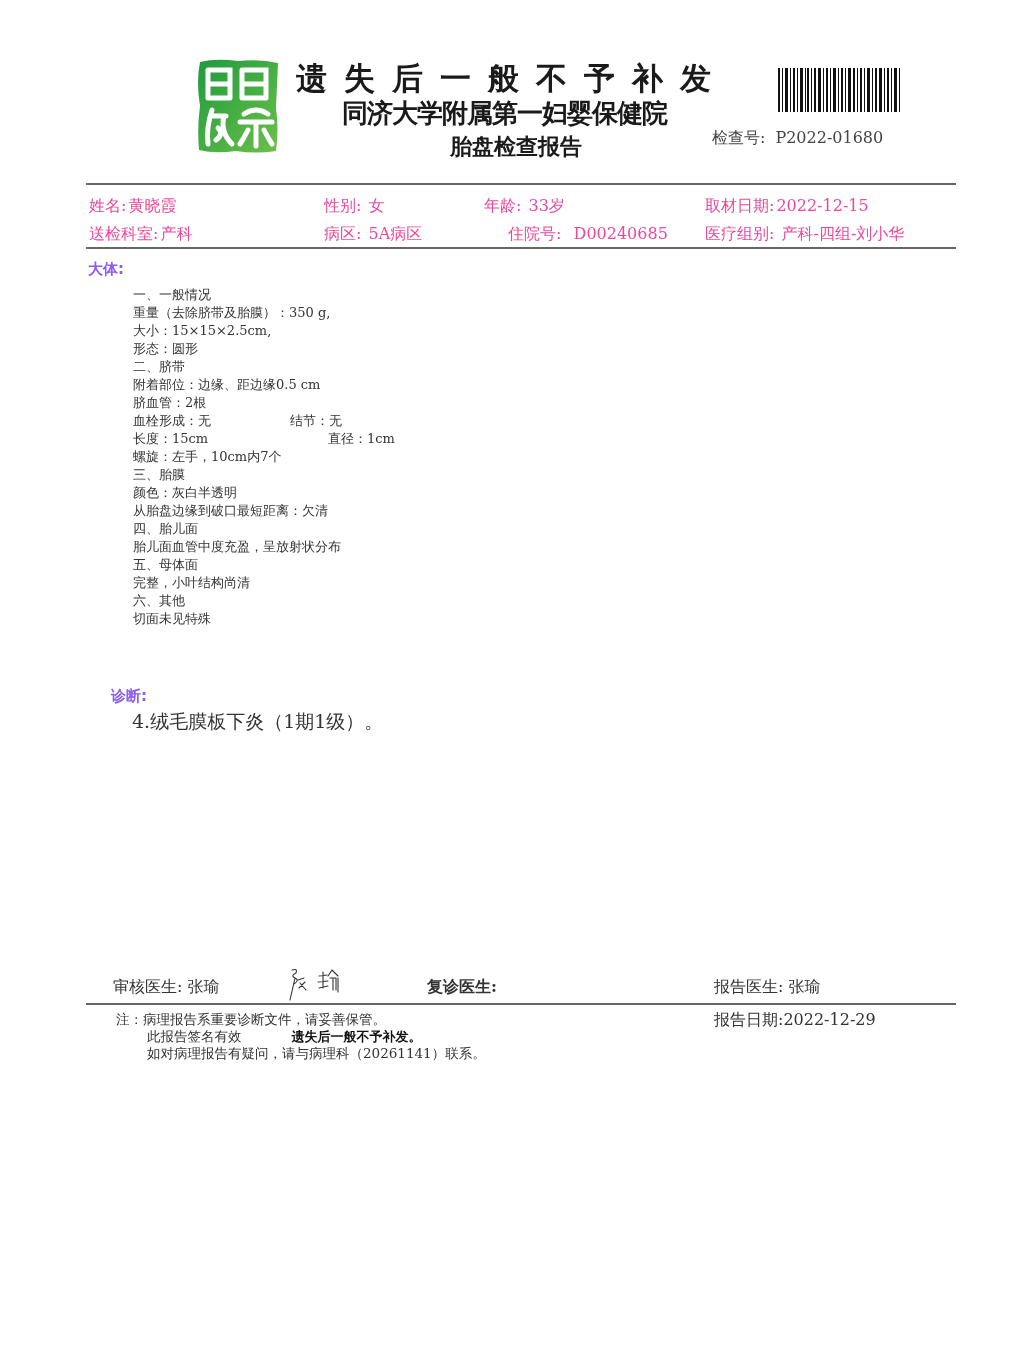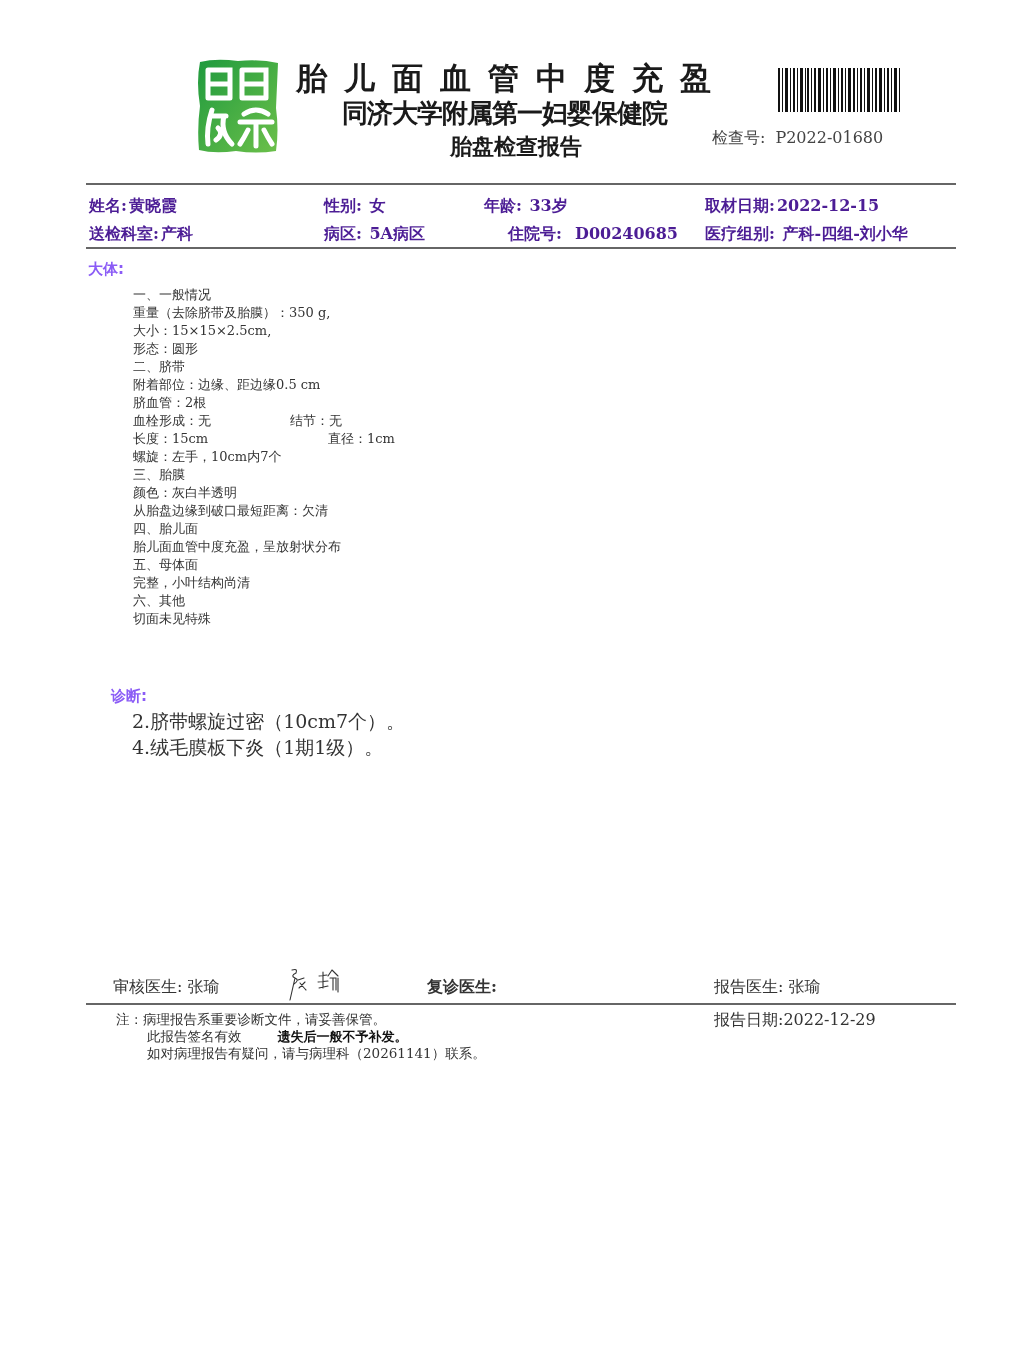--- a/index.html
+++ b/index.html
@@ -10,21 +10,21 @@
   .title1 { left:296px; top:58px; font-size:31px; font-weight:bold; letter-spacing:17px; color:#1a1a1a;
             font-family:"DejaVu Sans","Liberation Sans",sans-serif; }
   .title2 { left:342px; top:96px; font-size:26px; font-weight:bold; color:#1a1a1a;
             font-family:"DejaVu Sans","Liberation Sans",sans-serif; letter-spacing:-1px; }
   .title3 { left:450px; top:132px; font-size:22px; font-weight:bold; color:#1a1a1a;
             font-family:"DejaVu Sans","Liberation Sans",sans-serif; }
   .barcode { left:776px; top:68px; width:126px; height:44px; }
   .exam-no { left:712px; top:128px; font-size:16px; color:#444; }
   .exam-no .val { margin-left:10px; }
   .rule { position:absolute; left:86px; width:870px; height:2px; background:#666; }
-  .info { font-size:16px; color:#4c1d95;font-weight:bold; }
+  .info { font-size:16px; color:#ec4899; }
   .info .v { margin-left:2px; }
   .section-label { font-size:15px; font-weight:bold; color:#8b5cf6;
                    font-family:"DejaVu Sans","Liberation Sans",sans-serif; }
   .gross { left:133px; top:286px; font-size:13px; line-height:18px; color:#333; }
   .gross div { white-space:nowrap; height:18px; }
   .gross .sp { display:inline-block; }
   .diag { left:132px; top:709px; font-size:19px; line-height:25.5px; color:#333; }
   .diag div { height:25.5px; }
   .sig { font-size:16px; color:#333; }
   .notes { font-size:13.5px; line-height:17px; color:#333; }
@@ -43,21 +43,21 @@
     </defs>
     <path d="M4 4 Q20 0 42 3 Q64 1 82 5 L80 50 Q83 72 80 93 Q60 96 40 93 Q18 96 3 92 Q1 70 4 48 Q0 24 4 4Z" fill="url(#g)"></path>
     <g fill="none" stroke="#ffffff" stroke-width="5" stroke-linecap="round">
       <path d="M12 12 V40 M12 12 H34 V40 M12 26 H34 M12 40 H34"></path>
       <path d="M46 12 V40 M46 12 H70 V40 M46 26 H70 M46 40 H70"></path>
       <path d="M16 52 Q10 70 12 86 M16 58 H30 M28 58 Q24 74 36 86 M22 70 Q28 76 20 82"></path>
       <path d="M48 56 Q60 48 72 56 M44 64 H76 M60 64 V88 M52 72 Q48 80 44 86 M68 72 Q72 80 76 86"></path>
     </g>
   </svg>
 </div>
-<div class="abs title1">胎儿面血管中度充盈</div>
+<div class="abs title1">遗失后一般不予补发</div>
 <div class="abs title2">同济大学附属第一妇婴保健院</div>
 <div class="abs title3">胎盘检查报告</div>
 
 <div class="abs barcode">
   <svg width="126" height="44" viewBox="0 0 126 44">
     <g fill="#111">
       <rect x="2" y="0" width="2" height="44"></rect>
         <rect x="6" y="0" width="1" height="44"></rect>
       <rect x="9" y="0" width="3" height="44"></rect>
         <rect x="14" y="0" width="1" height="44"></rect>
@@ -150,21 +150,20 @@
   <div>四、胎儿面</div>
   <div>胎儿面血管中度充盈，呈放射状分布</div>
   <div>五、母体面</div>
   <div>完整，小叶结构尚清</div>
   <div>六、其他</div>
   <div>切面未见特殊</div>
 </div>
 
 <div class="abs section-label" style="left:111px; top:687px;">诊断:</div>
 <div class="abs diag">
-  <div>2.脐带螺旋过密（10cm7个）。</div>
   <div>4.绒毛膜板下炎（1期1级）。</div>
 </div>
 
 <div class="abs sig" style="left:113px; top:977px;">
   <span>审核医生:</span> <span>张瑜</span>
 </div>
 <div class="abs" style="left:286px; top:966px; width:60px; height:36px;">
   <svg width="60" height="36" viewBox="0 0 60 36">
     <g fill="none" stroke="#333" stroke-width="1.1" stroke-linecap="round">
       <path d="M6 4 Q12 2 10 7 Q4 10 9 12 Q14 14 8 18 M9 12 L4 34"></path>
@@ -178,19 +177,19 @@
   <span>复诊医生:</span><span></span>
 </div>
 <div class="abs sig" style="left:714px; top:977px;">
   <span>报告医生:</span> <span>张瑜</span>
 </div>
 
 <div class="rule" style="top:1003px;"></div>
 
 <div class="abs notes" style="left:116px; top:1011px;">注：病理报告系重要诊断文件，请妥善保管。</div>
 <div class="abs notes" style="left:147px; top:1028px;">
-  <span>此报告签名有效</span><span class="bold-note" style="margin-left:36px;">遗失后一般不予补发。</span>
+  <span>此报告签名有效</span><span class="bold-note" style="margin-left:50px;">遗失后一般不予补发。</span>
 </div>
 <div class="abs notes" style="left:147px; top:1045px;">如对病理报告有疑问，请与病理科（20261141）联系。</div>
 
 <div class="abs sig" style="left:714px; top:1010px;">
   <span>报告日期:</span><span>2022-12-29</span>
 </div>
 
 </body></html>

